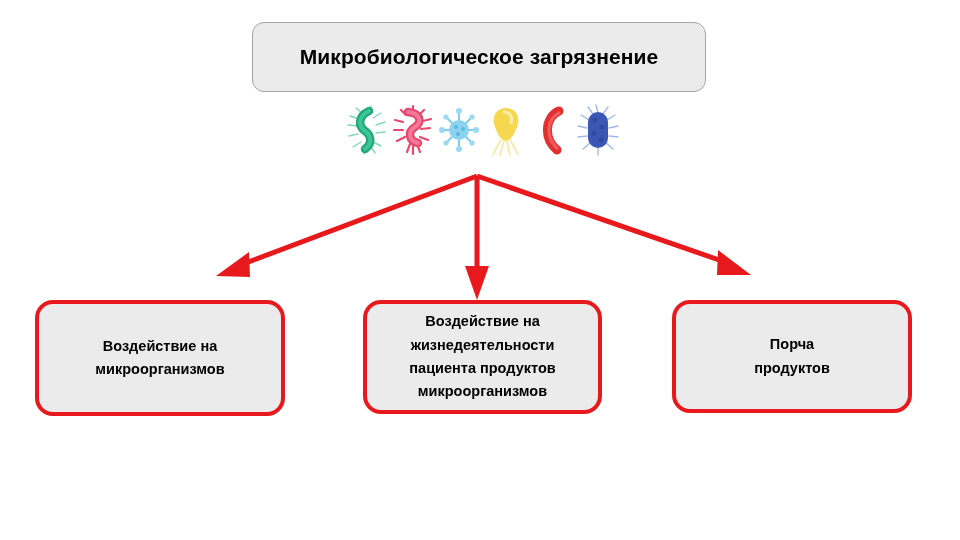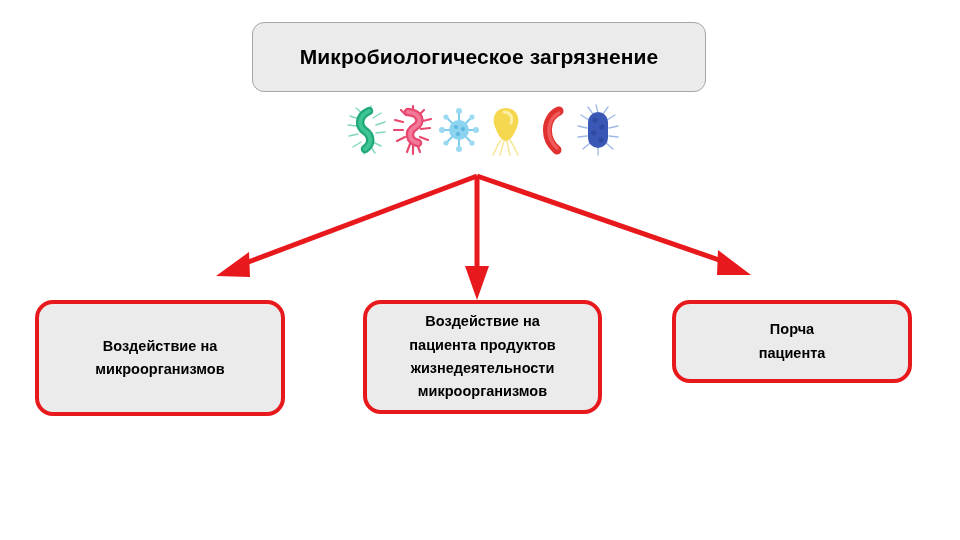--- a/index.html
+++ b/index.html
@@ -88,21 +88,21 @@
     color: #000000;
     line-height: 1.62;
     padding: 0 8px;
   }
   .outcome-box .lines div {
     white-space: nowrap;
   }
 
   #box-left   { left: 35px;  top: 300px; width: 250px; height: 116px; }
   #box-middle { left: 363px; top: 300px; width: 239px; height: 114px; }
-  #box-right  { left: 672px; top: 300px; width: 240px; height: 83px; }
+  #box-right  { left: 672px; top: 300px; width: 240px; height: 113px; }
 </style>
 </head>
 <body>
 
 <div id="stage">
 
   <div class="title-box">
     <span class="label">Микробиологическое загрязнение</span>
   </div>
 
@@ -238,26 +238,26 @@
   <div class="outcome-box" id="box-left">
     <div class="lines">
       <div>Воздействие на</div>
       <div>микроорганизмов</div>
     </div>
   </div>
 
   <div class="outcome-box" id="box-middle">
     <div class="lines">
       <div>Воздействие на</div>
+      <div>жизнедеятельности</div>
       <div>пациента продуктов</div>
-      <div>жизнедеятельности</div>
       <div>микроорганизмов</div>
     </div>
   </div>
 
   <div class="outcome-box" id="box-right">
     <div class="lines">
       <div>Порча</div>
-      <div>пациента</div>
+      <div>продуктов</div>
     </div>
   </div>
 
 </div>
 
 </body></html>

